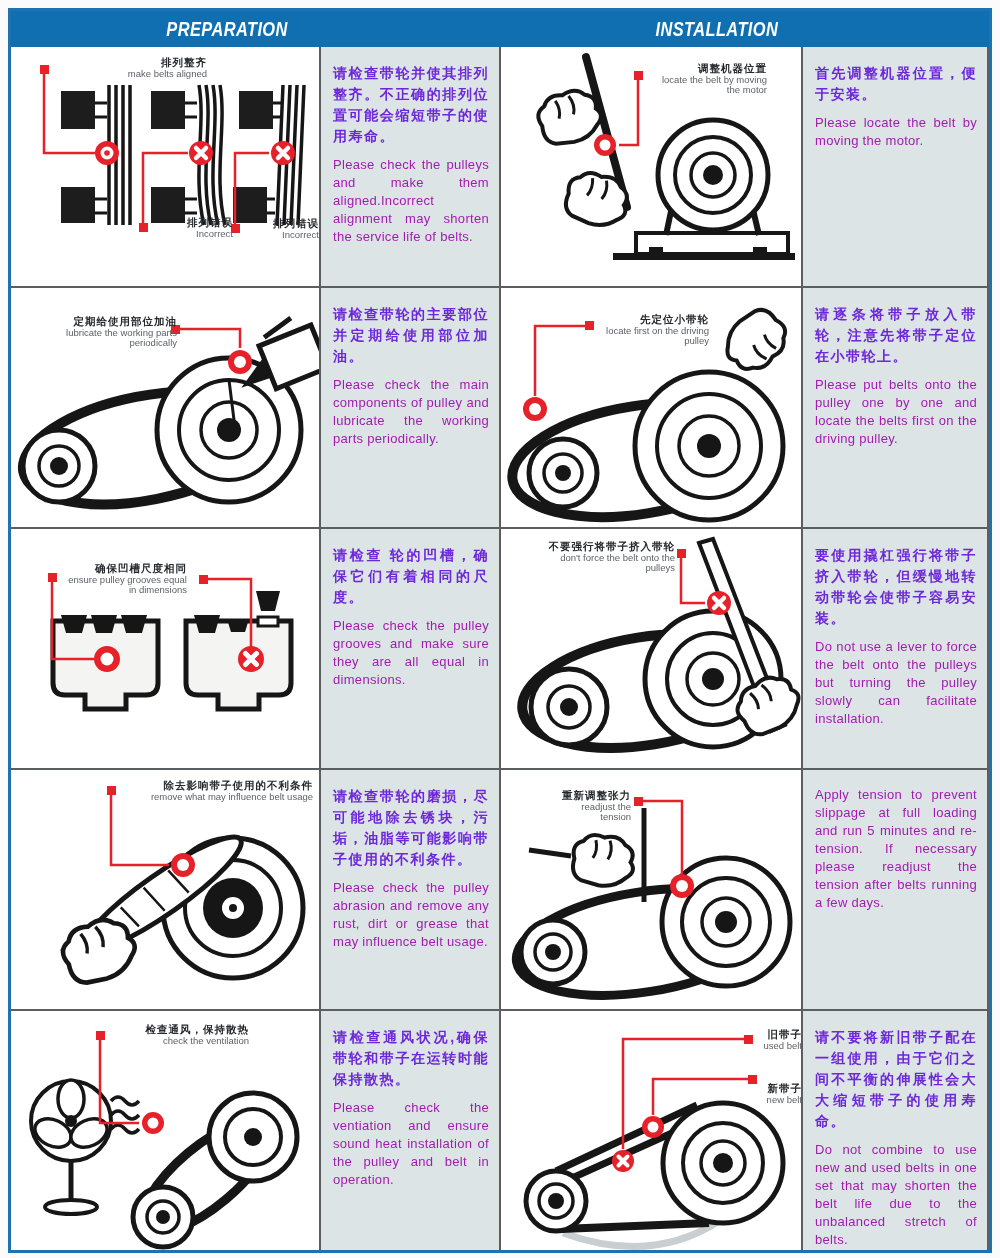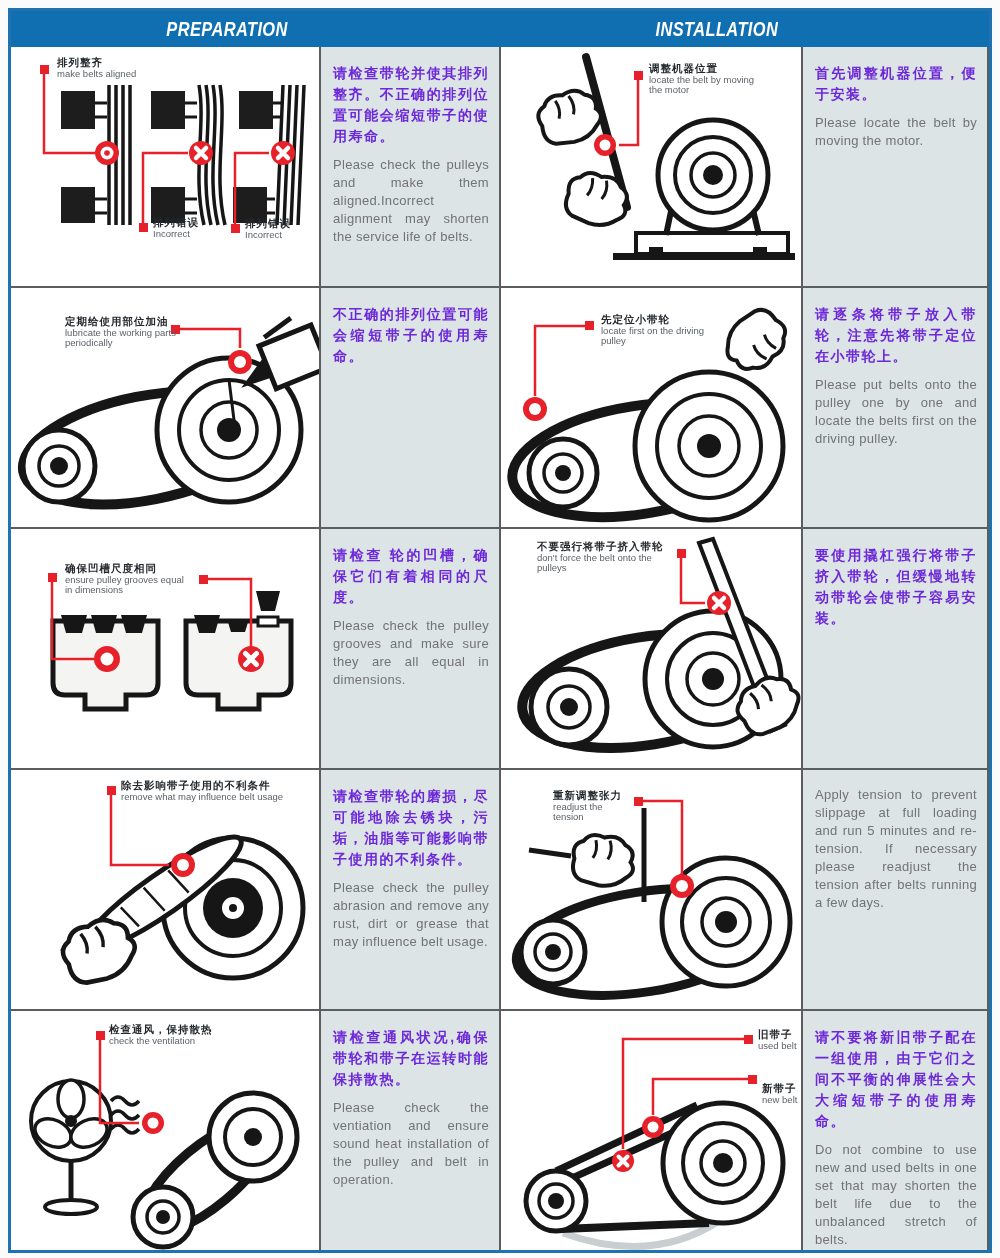--- a/index.html
+++ b/index.html
@@ -11,23 +11,23 @@
   .band-title { color:#fff; font-weight:bold; font-style:italic; font-size:20px;
                 letter-spacing:.5px; transform:translateX(-46px) scaleX(.82); white-space:nowrap; }
   .grid { display:grid; grid-template-columns:308px 178px 300px 184px;
           grid-template-rows:repeat(5,239px); gap:2px; background:#5a5e60;
           width:978px; margin:0; }
   .cell { position:relative; overflow:hidden; }
   .cell-fig { background:#fff; }
   .cell-text { background:#dce4e6; padding:16px 10px 0 12px; }
   .zh { font-weight:bold; color:#6d28d9; font-size:14px; line-height:1.5; letter-spacing:1.5px;
         margin-bottom:9px; text-align:justify; }
-  .en { color:#737373; font-size:13px; line-height:1.38; letter-spacing:.3px; text-align:justify; }
+  .en { color:#a21caf; font-size:13px; line-height:1.38; letter-spacing:.3px; text-align:justify; }
   .fig-svg { position:absolute; inset:0; width:100%; height:100%; }
-  .flabel { position:absolute; line-height:1.12; }
+  .flabel { position:absolute; line-height:1.12;text-align:right; }
   .flabel .lzh { font-size:10.5px; font-weight:bold; color:#25292d; letter-spacing:1px; }
   .flabel .len { font-size:9.5px; color:#5c6268; }
   .ink { stroke:#161616; }
 </style>
 </head>
 <body>
 
 <div class="sheet">
   <div class="band">
     <div class="band-half">
@@ -170,21 +170,22 @@
             <circle r="6" fill="#fff"></circle>
         </g>
       </svg>
       <div class="flabel" style="left:54px;top:28px;width:112px">
         <div class="lzh">定期给使用部位加油</div>
         <div class="len">lubricate the working parts periodically</div>
       </div>
     </div>
 
     <div class="cell cell-text">
-      <div class="zh">不正确的排列位置可能会缩短带子的使用寿命。</div>
+      <div class="zh">请检查带轮的主要部位并定期给使用部位加油。</div>
+      <div class="en">Please check the main components of pulley and lubricate the working parts periodically.</div>
     </div>
 
     <div class="cell cell-fig">
       <svg class="fig-svg" viewBox="0 0 300 239">
         <ellipse cx="138" cy="172" rx="128" ry="54" transform="rotate(-9 138 172)" fill="none" class="ink" stroke-width="10"></ellipse>
         <g>
           <circle cx="62" cy="185" r="34" fill="#fff" class="ink" stroke-width="5"></circle>
           <circle cx="62" cy="185" r="19" fill="none" class="ink" stroke-width="3.5"></circle>
           <circle cx="62" cy="185" r="8" fill="#161616"></circle>
         </g>
@@ -284,20 +285,21 @@
         </g>
       </svg>
       <div class="flabel" style="left:36px;top:12px;width:138px">
         <div class="lzh">不要强行将带子挤入带轮</div>
         <div class="len">don't force the belt onto the pulleys</div>
       </div>
     </div>
 
     <div class="cell cell-text">
       <div class="zh">要使用撬杠强行将带子挤入带轮，但缓慢地转动带轮会使带子容易安装。</div>
+      <div class="en">Do not use a lever to force the belt onto the pulleys but turning the pulley slowly can facilitate installation.</div>
     </div>
 
     <div class="cell cell-fig">
       <svg class="fig-svg" viewBox="0 0 308 239">
         <g>
           <circle cx="222" cy="138" r="70" fill="#fff" class="ink" stroke-width="5"></circle>
           <circle cx="222" cy="138" r="48" fill="none" class="ink" stroke-width="4"></circle>
           <circle cx="222" cy="138" r="30" fill="#161616"></circle>
           <circle cx="222" cy="138" r="11" fill="#fff"></circle>
           <circle cx="222" cy="138" r="4" fill="#161616"></circle>

